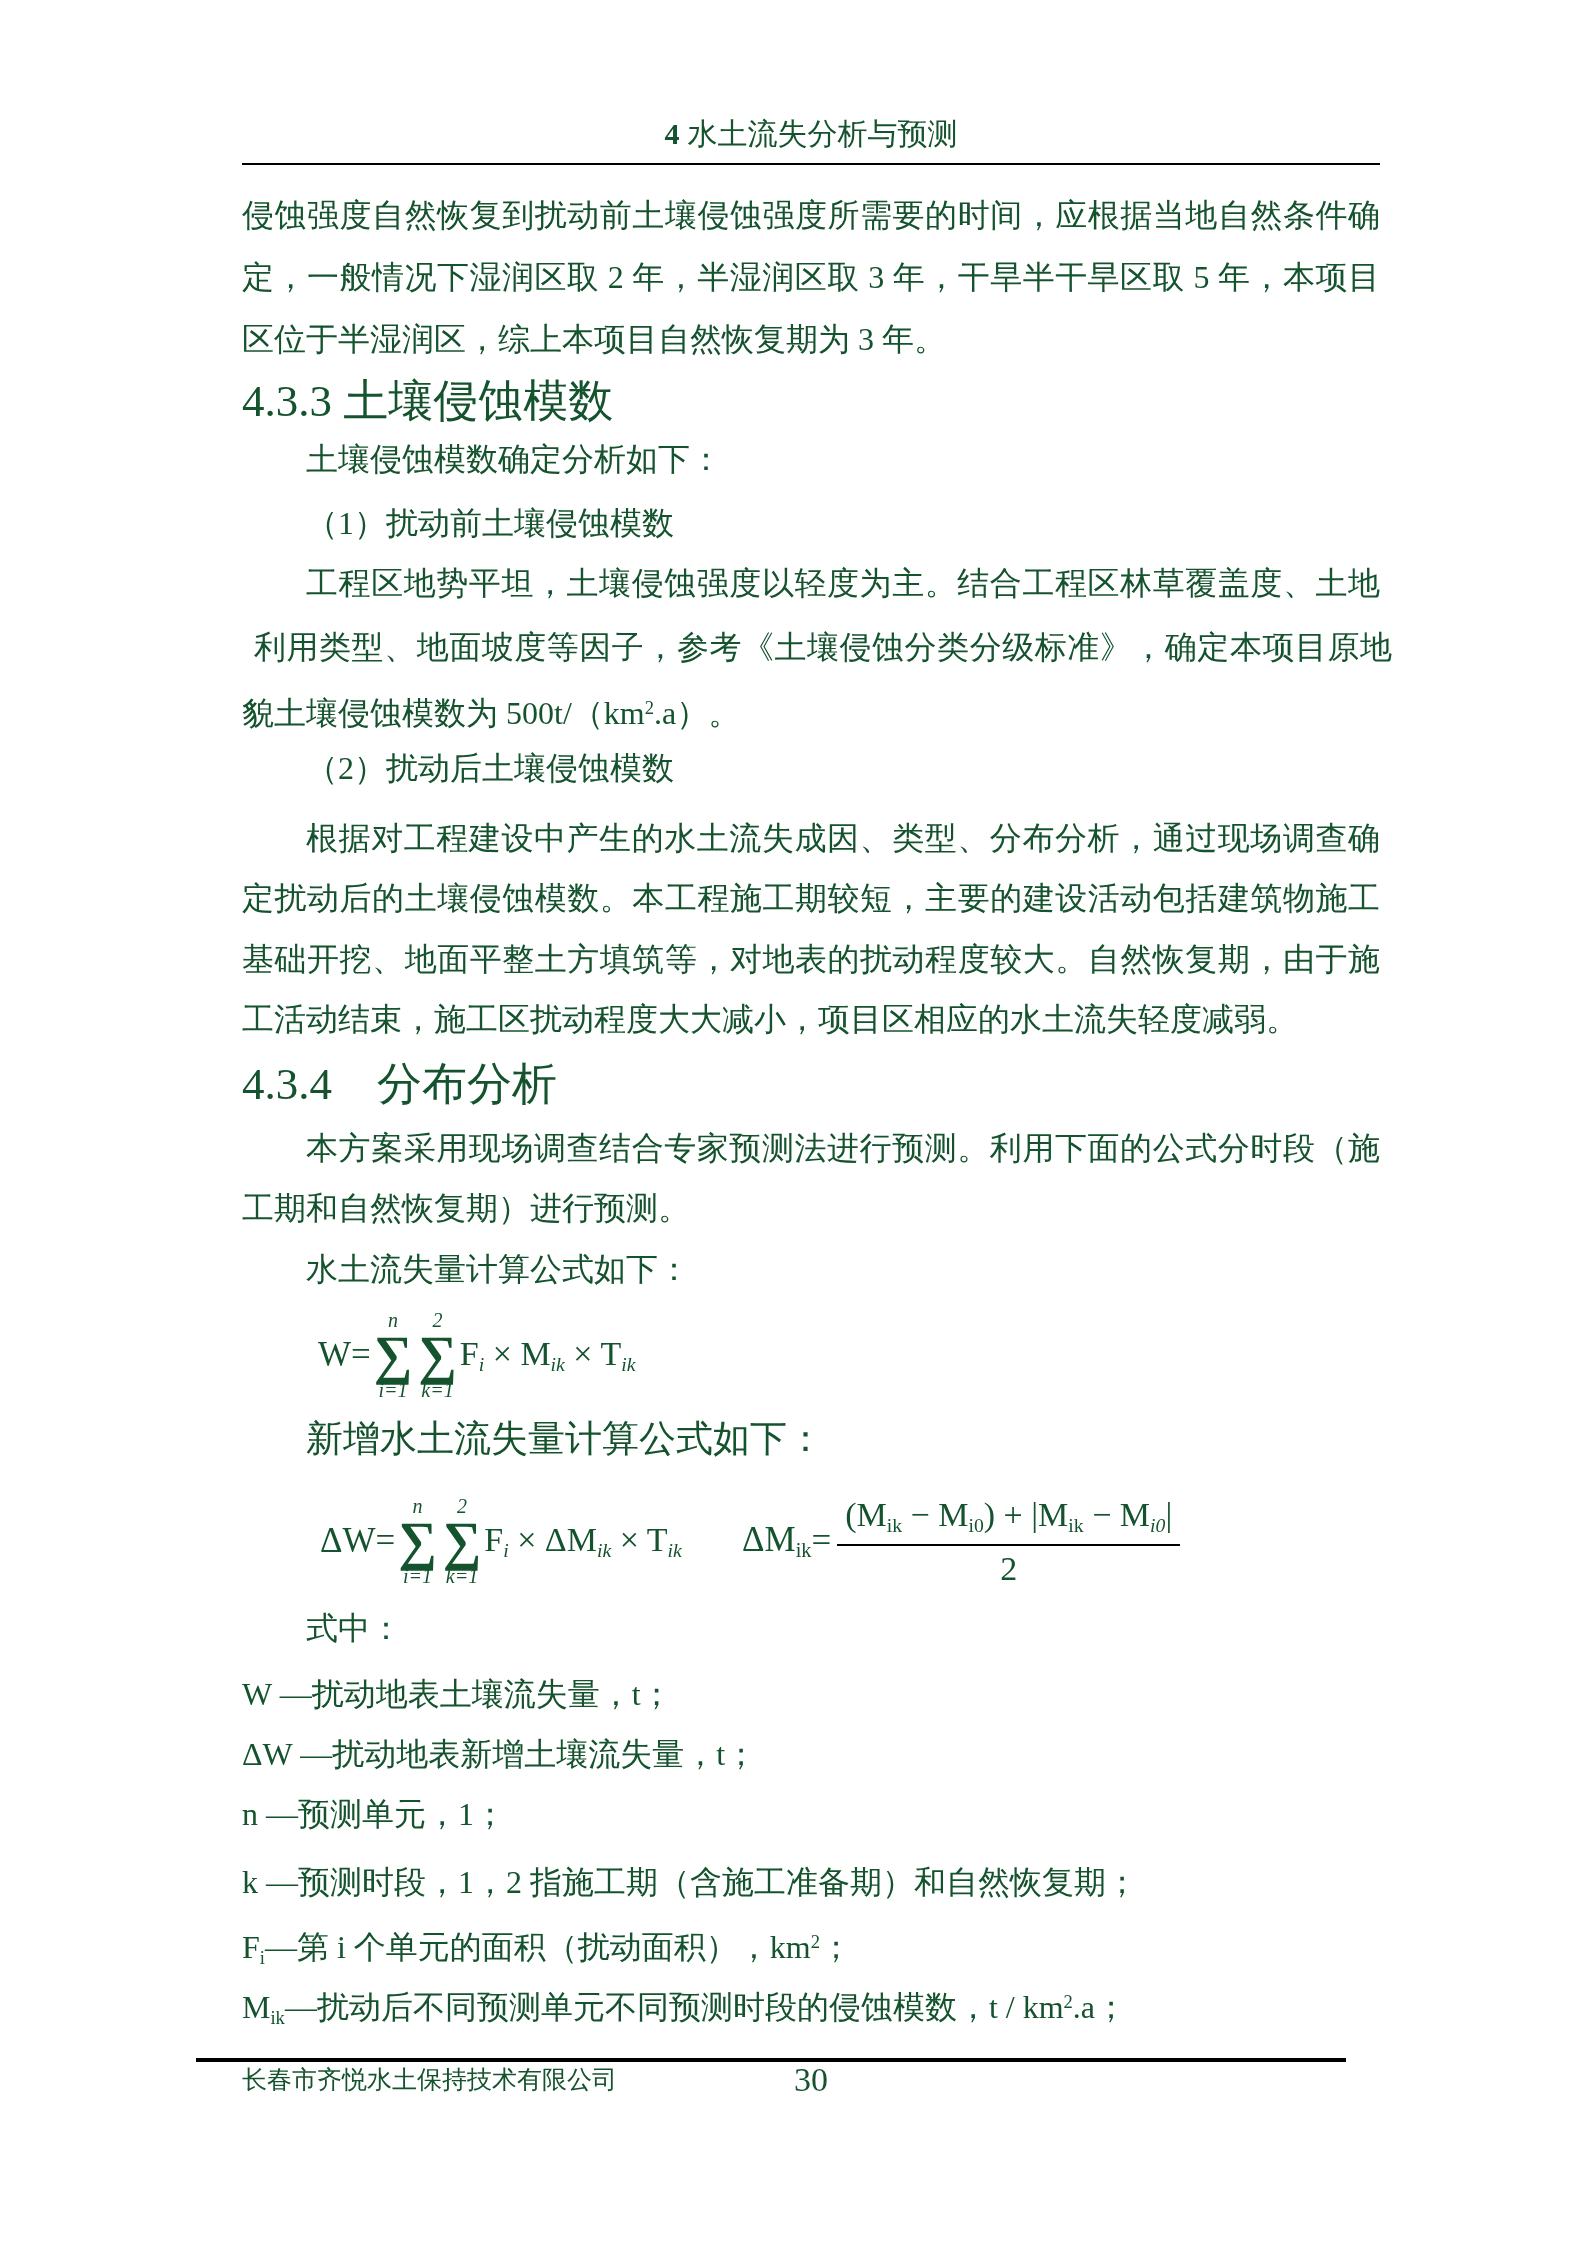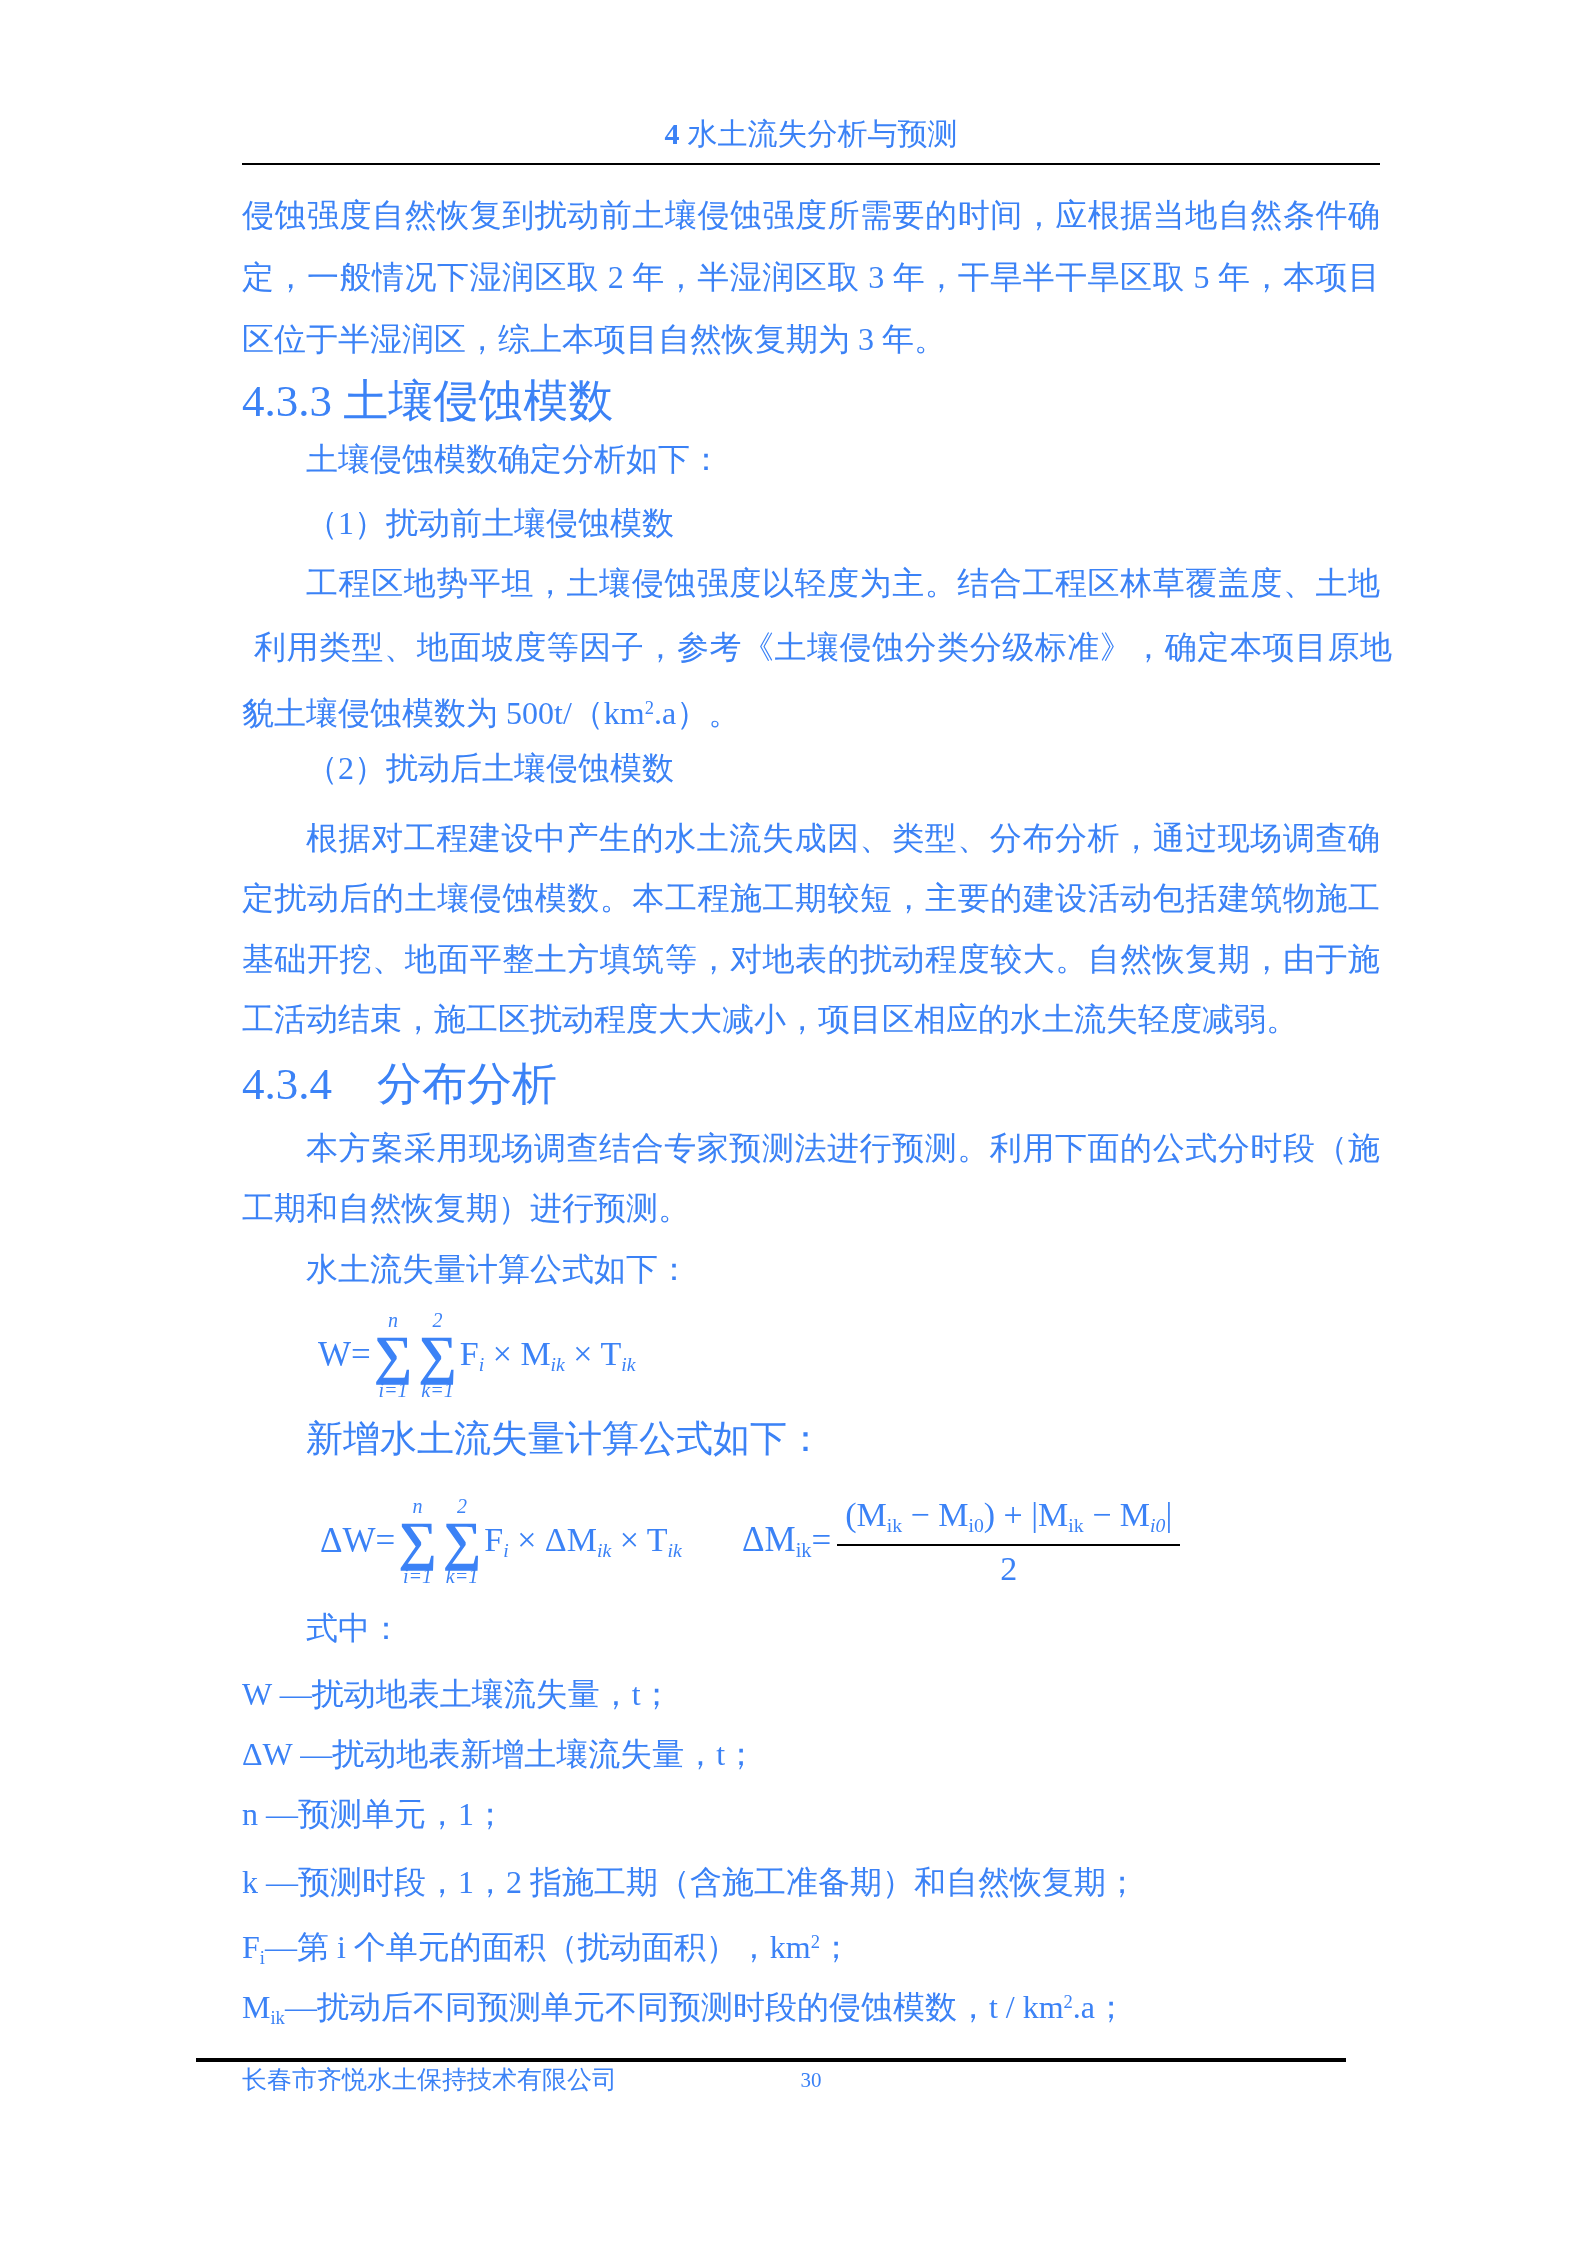--- a/index.html
+++ b/index.html
@@ -1,21 +1,21 @@
 <!DOCTYPE html>
 <html><head>
 <meta charset="utf-8">
 <style>
   html,body{margin:0;padding:0;background:#e8e8e8;}
   .page{
     position:relative;
     width:1587px;height:2245px;
     background:#ffffff;
     font-family:"Liberation Serif","DejaVu Serif",serif;
-    color:#3b82f6;
+    color:#14532d;
     overflow:hidden;
   }
   .content{position:absolute;left:242px;top:0;width:1138px;height:100%;}
   .hline{position:absolute;background:#000;}
   .header-title{
     position:absolute;left:0;top:108px;width:1138px;height:52px;
     line-height:52px;text-align:center;font-size:30px;white-space:nowrap;
   }
   .header-title .num{font-weight:bold;margin-right:8px;}
   .line{
@@ -41,21 +41,21 @@
   .sum-sym{font-size:54px;line-height:50px;font-weight:600;}
   .frac{display:inline-flex;flex-direction:column;align-items:center;margin-left:6px;}
   .frac .num{display:block;border-bottom:2px solid #000;padding:0 8px 6px 8px;line-height:1.2;}
   .frac .den{display:block;padding-top:4px;line-height:1.1;}
   .footer-company{
     position:absolute;left:0;top:2056px;height:48px;line-height:48px;
     font-size:25px;white-space:nowrap;
   }
   .footer-page{
     position:absolute;left:0;top:2056px;width:1138px;height:48px;line-height:48px;
-    text-align:center;font-size:21px;
+    text-align:center;font-size:34px;
   }
 </style>
 </head>
 <body>
 
 <div class="page">
   <div class="content">
 
     <div class="header-title">
       <span class="num">4</span><span>水土流失分析与预测</span>

